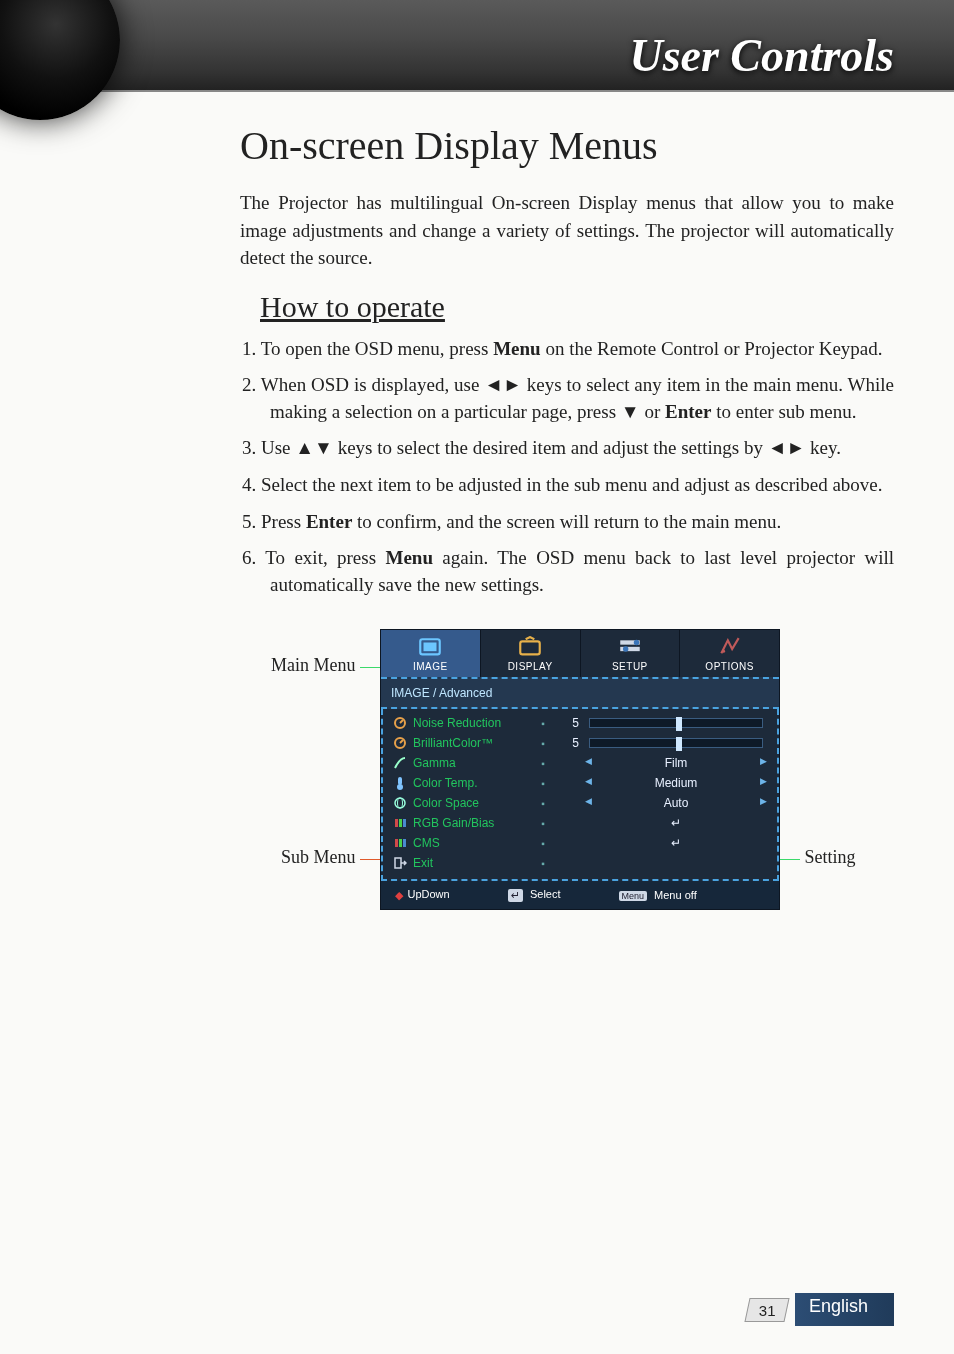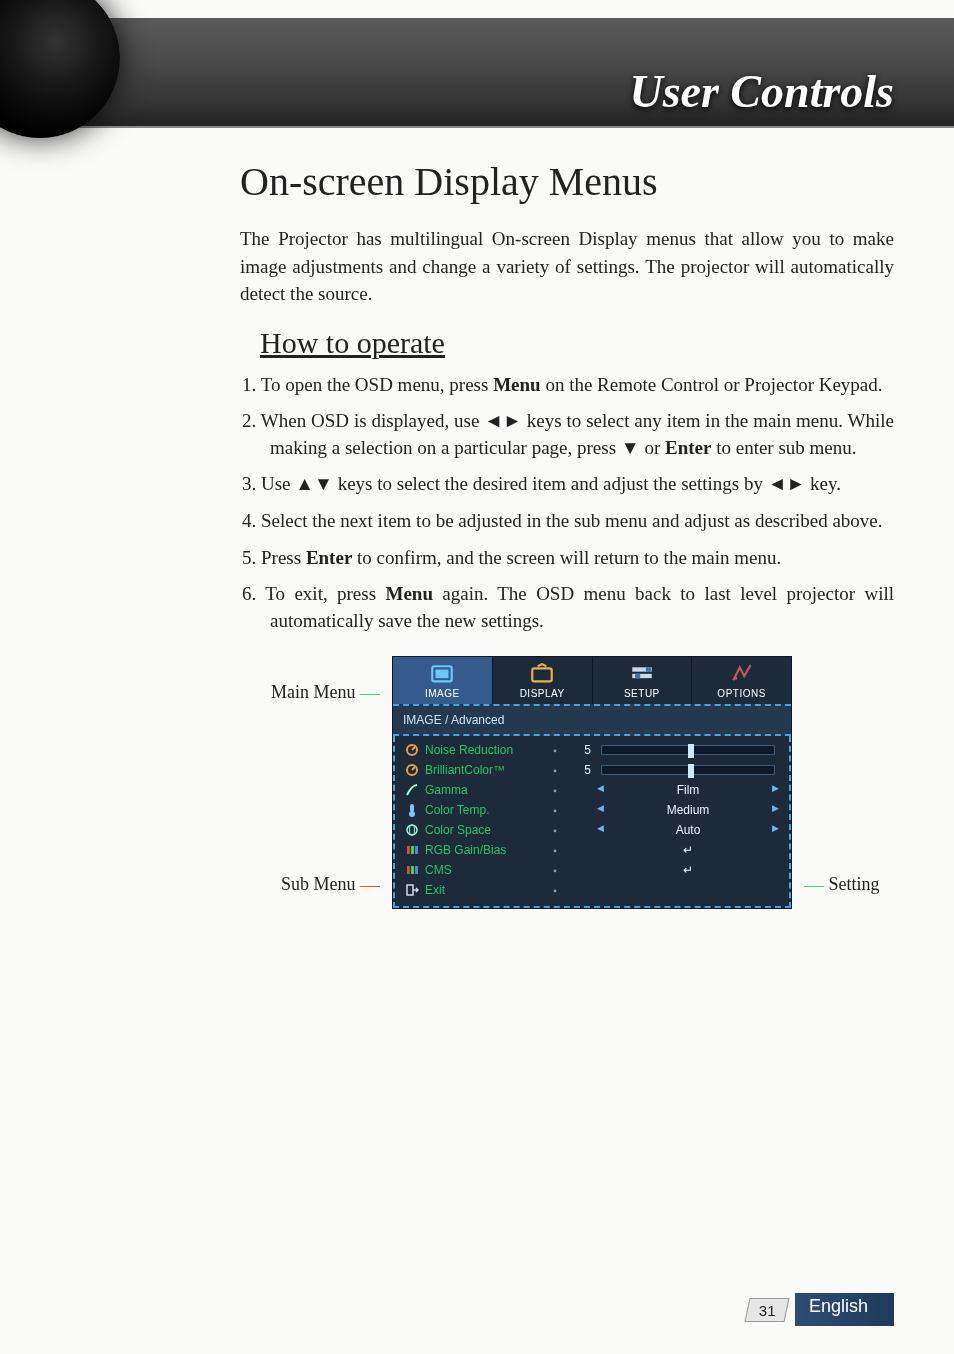--- a/index.html
+++ b/index.html
@@ -7,24 +7,23 @@
     width: 954px;
     height: 1354px;
     background: #fafaf8;
     font-family: Georgia, 'Times New Roman', serif;
     color: #222;
     position: relative;
     overflow: hidden;
   }
   .header-band {
     position: relative;
-    height: 110px;
+    height: 92px;
     background: linear-gradient(to bottom, #5a5a5a 0%, #4a4a4a 40%, #333 80%, #222 100%);
     border-bottom: 2px solid #888;
-    margin-top: 18px;
   }
   .lens-corner {
     position: absolute;
     top: -40px; left: -40px;
     width: 160px; height: 160px;
     border-radius: 50%;
     background: radial-gradient(circle at 60% 40%, #333 0%, #111 40%, #000 70%);
     box-shadow: 0 0 30px rgba(0,0,0,0.8);
   }
   .header-title {
@@ -74,24 +73,24 @@
     line-height: 1.4;
     text-align: justify;
   }
   ol.steps li::before {
     content: counter(step) ". ";
   }
   ol.steps li b { font-weight: bold; }
 
   
   .osd-wrap {
-    margin-top: 22px;
-    position: relative;
-    display: flex;
-    justify-content: space-between;
+    margin-top: 31px;
+    position: relative;
+    display: flex;
+    justify-content: flex-start;
     padding-left: 20px;
   }
   .osd-callouts-left {
     width: 120px;
     position: relative;
     font-size: 18px;
     text-align: right;
     padding-right: 8px;
   }
   .osd-callouts-right {
@@ -358,20 +357,27 @@
             <span class="row-icon"><svg viewBox="0 0 14 14">
                 <rect x="2" y="2" width="6" height="10" fill="none" stroke="#cfd8e6" stroke-width="1.5"></rect>
                 <path d="M8 7 L13 7 M11 5 L13 7 L11 9" fill="none" stroke="#cfd8e6" stroke-width="1.5"></path>
               </svg></span>
             <span class="row-label">Exit</span>
             <span class="row-mid">▪</span>
             <span class="row-val"></span>
             <div class="row-enter"></div>
           </div>
         </div>
+      <div class="osd-hints">
+        <span><span class="hint-icon" style="color:#e04040">◆</span><span>UpDown</span></span>
+        <span class="spacer"></span>
+        <span><span class="hint-icon" style="background:#cfd8e6;color:#223;padding:0 3px;border-radius:2px;">↵</span> <span>Select</span></span>
+        <span class="spacer"></span>
+        <span><span class="hint-icon" style="background:#cfd8e6;color:#223;padding:0 3px;border-radius:2px;font-size:9px;">Menu</span> <span>Menu off</span></span>
+      </div>
     </div>
 
     <div class="osd-callouts-right">
       <div class="cl-set"><span class="cl-line-h" style="border-color:#3bd96b"></span> <span>Setting</span></div>
     </div>
   </div>
 </div>
 
 <div class="footer">
   <div class="page-badge"><span>31</span></div>

